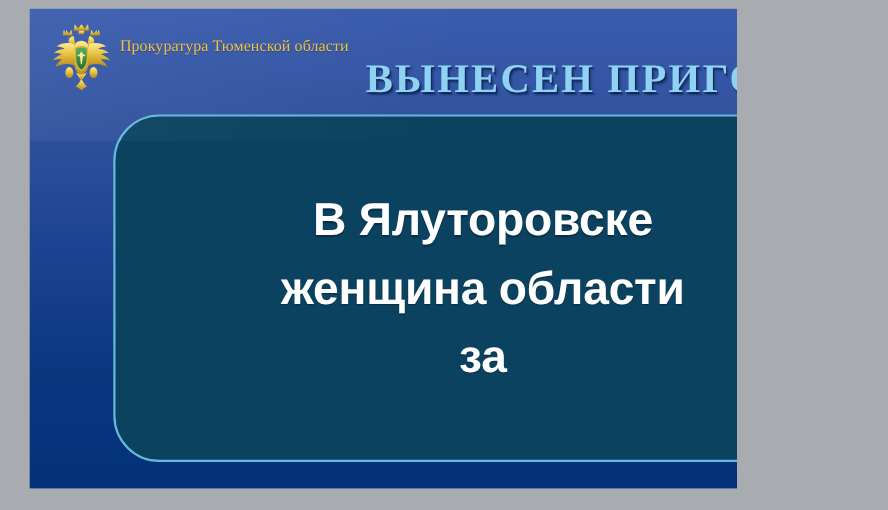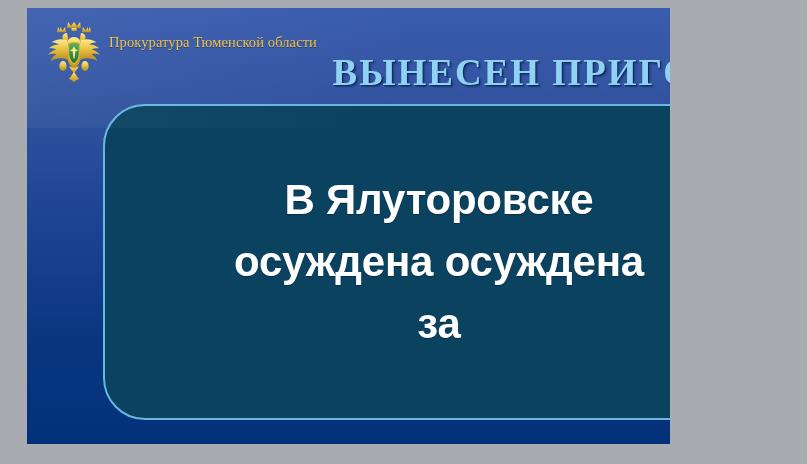--- a/index.html
+++ b/index.html
@@ -165,19 +165,19 @@
       </div>
 
       <div class="org-name">Прокуратура Тюменской области</div>
 
       <div class="headline">ВЫНЕСЕН  ПРИГОВОР</div>
     </div>
 
     <div class="card">
       <div class="card-text">
         <span class="card-line">В Ялуторовске</span>
-        <span class="card-line">осуждена осуждена</span>
+        <span class="card-line">женщина области</span>
         <span class="card-line">за</span>
       </div>
     </div>
 
   </div>
 </div>
 
 </body></html>

